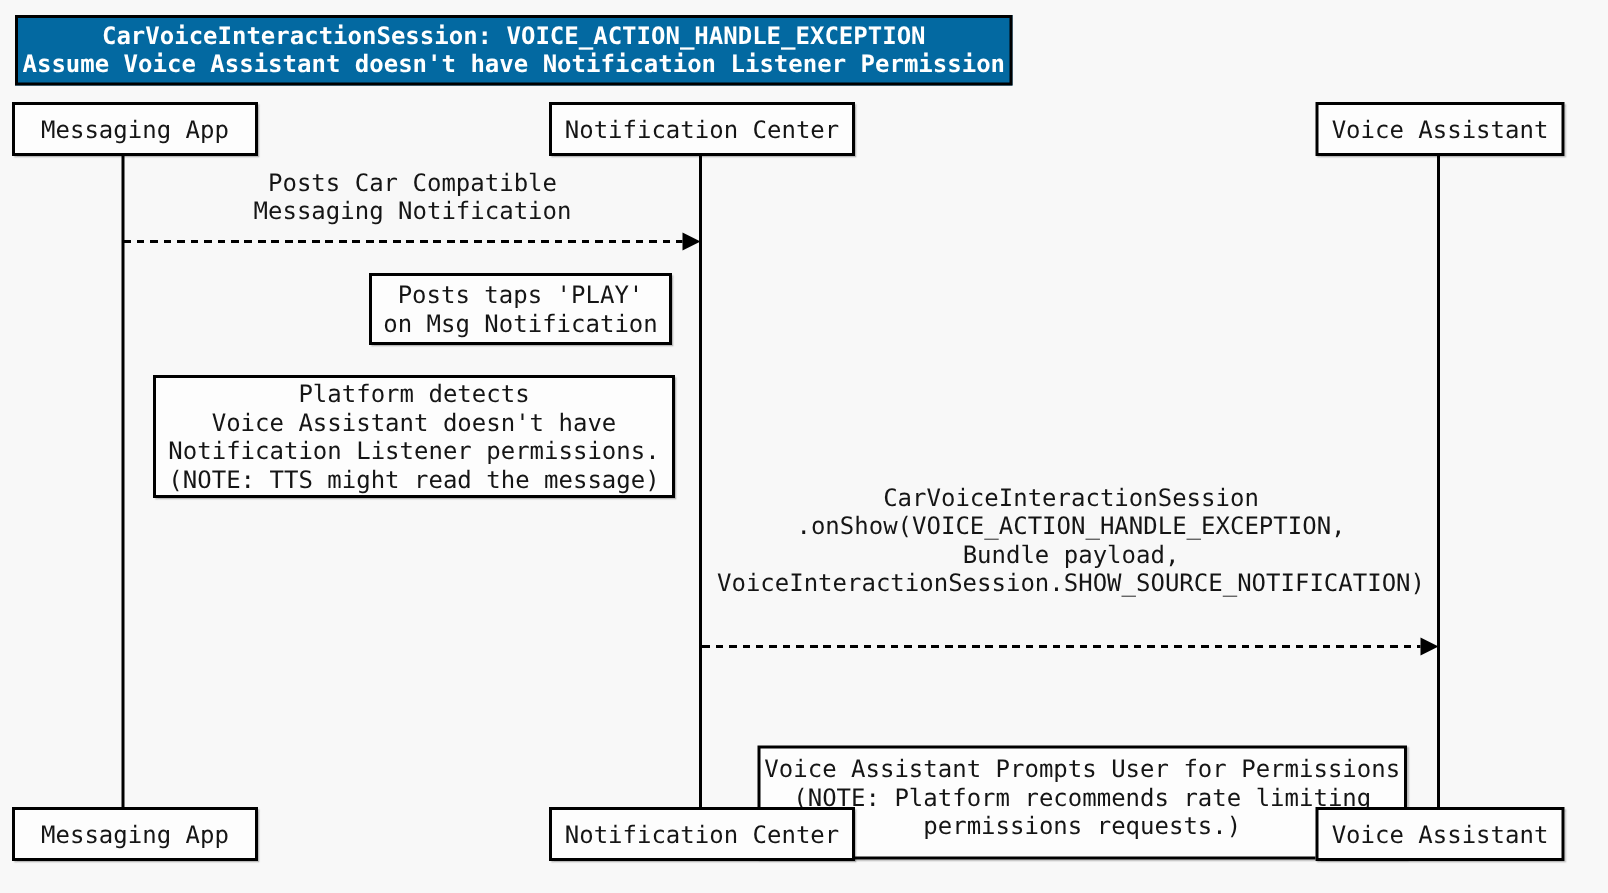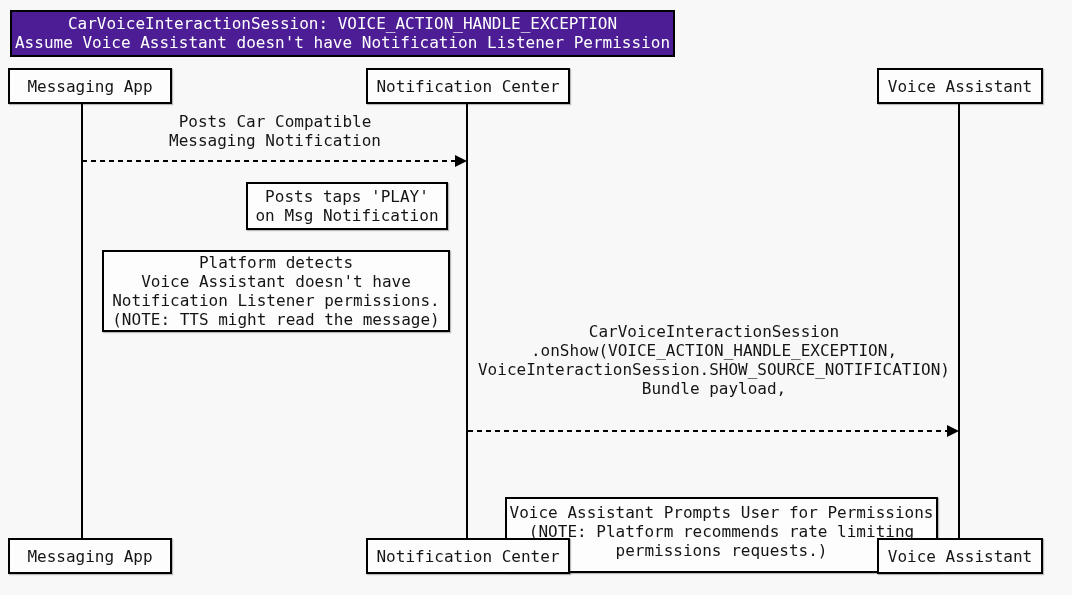--- a/index.html
+++ b/index.html
@@ -57,21 +57,21 @@
   }
   .note-user-taps{left:246px;top:182px;width:202px;height:48px;padding-top:3px;}
   .note-platform{left:102px;top:250px;width:348px;height:82px;padding-top:1px;}
   .note-prompt{left:505px;top:453px;width:433px;height:76px;padding-top:4px;margin-top:44px;}
 </style>
 </head>
 <body>
 
 <div class="stage">
 
-  <div class="abs title-box" style="background: #4c1d95; color: rgb(255, 255, 255);">
+  <div class="abs title-box" style="background: #0369a1; color: rgb(255, 255, 255); font-weight: bold;">
     <div>CarVoiceInteractionSession: VOICE_ACTION_HANDLE_EXCEPTION</div>
     <div>Assume Voice Assistant doesn't have Notification Listener Permission</div>
   </div>
 
   <div class="abs actor-box actor-top a-msg">
     <span>Messaging App</span>
   </div>
   <div class="abs actor-box actor-top a-notif">
     <span>Notification Center</span>
   </div>
@@ -98,22 +98,22 @@
   <div class="abs note-box note-platform">
     <div>Platform detects</div>
     <div>Voice Assistant doesn't have</div>
     <div>Notification Listener permissions.</div>
     <div>(NOTE: TTS might read the message)</div>
   </div>
 
   <div class="abs msg-label msg2-label">
     <div>CarVoiceInteractionSession</div>
     <div>.onShow(VOICE_ACTION_HANDLE_EXCEPTION,</div>
+    <div>Bundle payload,</div>
     <div>VoiceInteractionSession.SHOW_SOURCE_NOTIFICATION)</div>
-    <div>Bundle payload,</div>
   </div>
   <div class="abs dash-line msg2-line"></div>
   <div class="abs arrow-head msg2-head"></div>
 
   <div class="abs note-box note-prompt">
     <div>Voice Assistant Prompts User for Permissions</div>
     <div>(NOTE: Platform recommends rate limiting</div>
     <div>permissions requests.)</div>
   </div>
 

